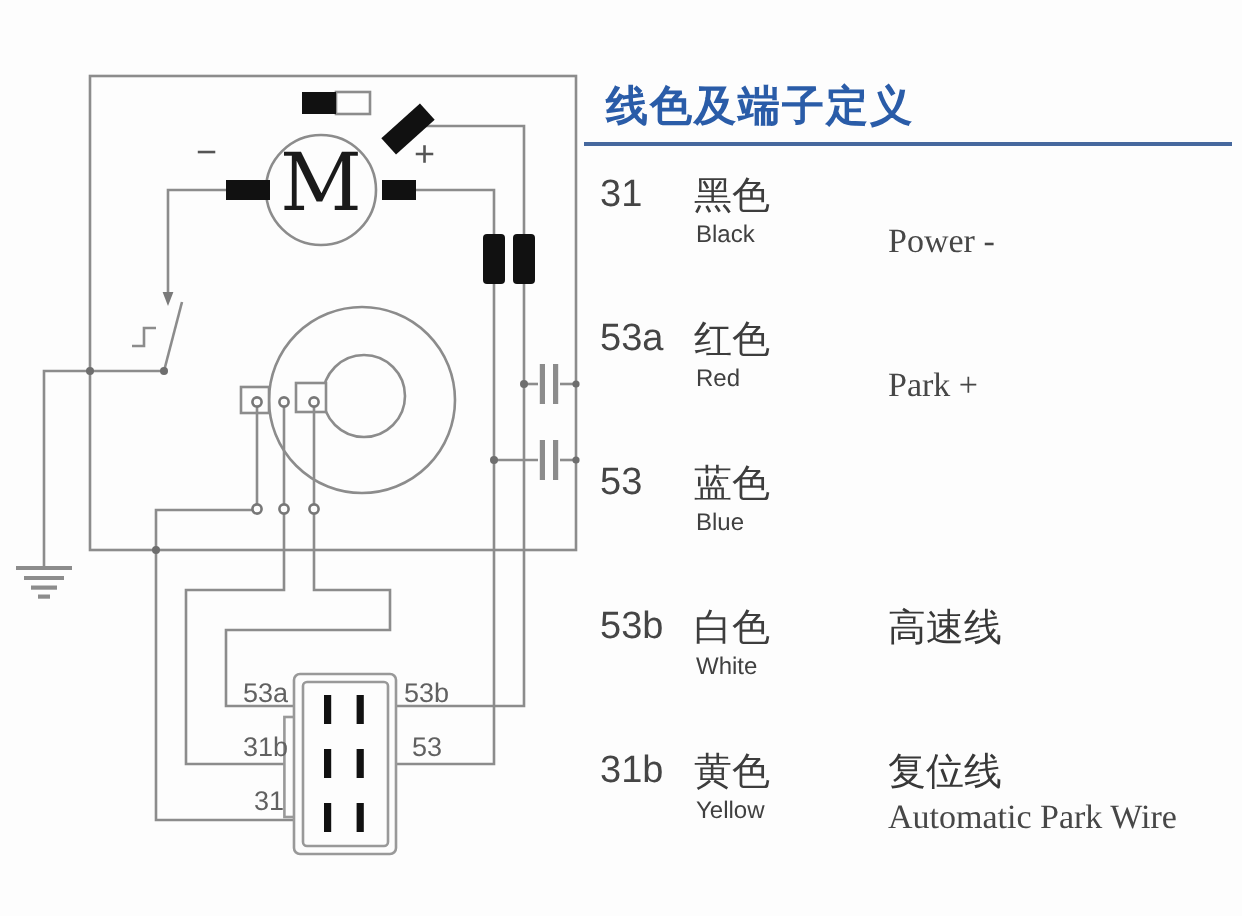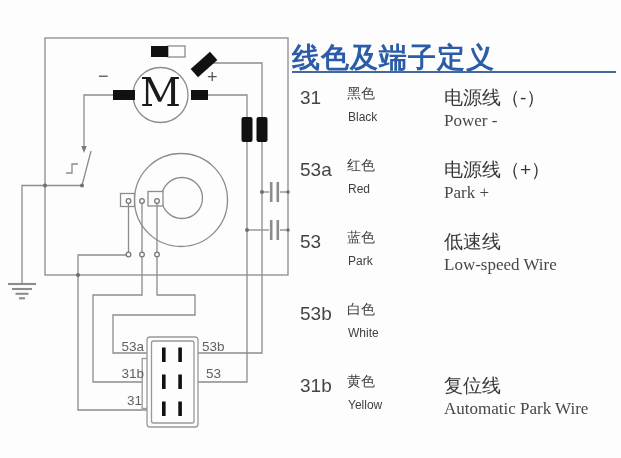--- a/index.html
+++ b/index.html
@@ -5,26 +5,26 @@
   html,body{margin:0;padding:0;background:#fff;}
   .stage{position:relative;width:621px;height:458px;background:#fdfdfd;overflow:hidden;
          font-family:"Liberation Sans",sans-serif;}
   svg{position:absolute;left:0;top:0;}
   .lbl{position:absolute;color:#616161;font-size:13.5px;line-height:1;}
   .lbl.r{text-align:right;}
   .motor-m{position:absolute;left:140px;top:72px;width:41px;text-align:center;
            font-family:"DejaVu Serif",serif;font-size:40px;color:#1a1a1a;line-height:1;}
   .pol{position:absolute;font-size:18px;color:#555;line-height:1;}
   .legend{position:absolute;left:292px;top:0;width:326px;}
-  .legend-title{position:absolute;left:0;top:39px;font-size:28px;font-weight:bold;
+  .legend-title{position:absolute;left:11px;top:39px;font-size:21px;font-weight:bold;
                 letter-spacing:1px;}
   .legend-rule{position:absolute;left:0;top:71px;width:324px;height:2px;background:#46689e;}
   .lrow{position:absolute;left:0;width:326px;height:60px;}
   .term{position:absolute;left:8px;top:2px;font-size:19px;color:#454545;}
-  .ccn{position:absolute;left:55px;top:0;font-size:14px;color:#3d3d3d;}
+  .ccn{position:absolute;left:55px;top:0;font-size:19px;color:#3d3d3d;}
   .cen{position:absolute;left:56px;top:25px;font-size:12px;color:#404040;}
   .dcn{position:absolute;left:152px;top:0;font-size:19px;color:#383838;}
   .den{position:absolute;left:152px;top:25px;font-size:17px;color:#474747;width:178px;line-height:1.25;font-family:Liberation Serif, serif;}
 </style>
 </head>
 <body>
 
 <div class="stage">
 
   <svg width="310" height="458" viewBox="0 0 310 458">
@@ -134,44 +134,41 @@
   <span class="lbl r" style="left:110px;top:394px;width:32px;">31</span>
 
   <div class="legend">
     <div class="legend-title" style="color:#2a5ca8;">线色及端子定义</div>
     <div class="legend-rule"></div>
 
     <div class="lrow" style="top:85px;">
       <span class="term">31</span>
       <span class="ccn">黑色</span>
       <span class="cen">Black</span>
-      <span class="dcn">电源线（-）</span>
       <span class="den">Power -</span>
     </div>
 
     <div class="lrow" style="top:157px;">
       <span class="term">53a</span>
       <span class="ccn">红色</span>
       <span class="cen">Red</span>
-      <span class="dcn">电源线（+）</span>
       <span class="den">Park +</span>
     </div>
 
     <div class="lrow" style="top:229px;">
       <span class="term">53</span>
       <span class="ccn">蓝色</span>
-      <span class="cen">Park</span>
-      <span class="dcn">低速线</span>
-      <span class="den">Low-speed Wire</span>
+      <span class="cen">Blue</span>
     </div>
 
     <div class="lrow" style="top:301px;">
       <span class="term">53b</span>
       <span class="ccn">白色</span>
       <span class="cen">White</span>
+      <span class="dcn">高速线</span>
     </div>
 
     <div class="lrow" style="top:373px;">
       <span class="term">31b</span>
       <span class="ccn">黄色</span>
       <span class="cen">Yellow</span>
       <span class="dcn">复位线</span>
       <span class="den">Automatic Park Wire</span>
     </div>
   </div>

